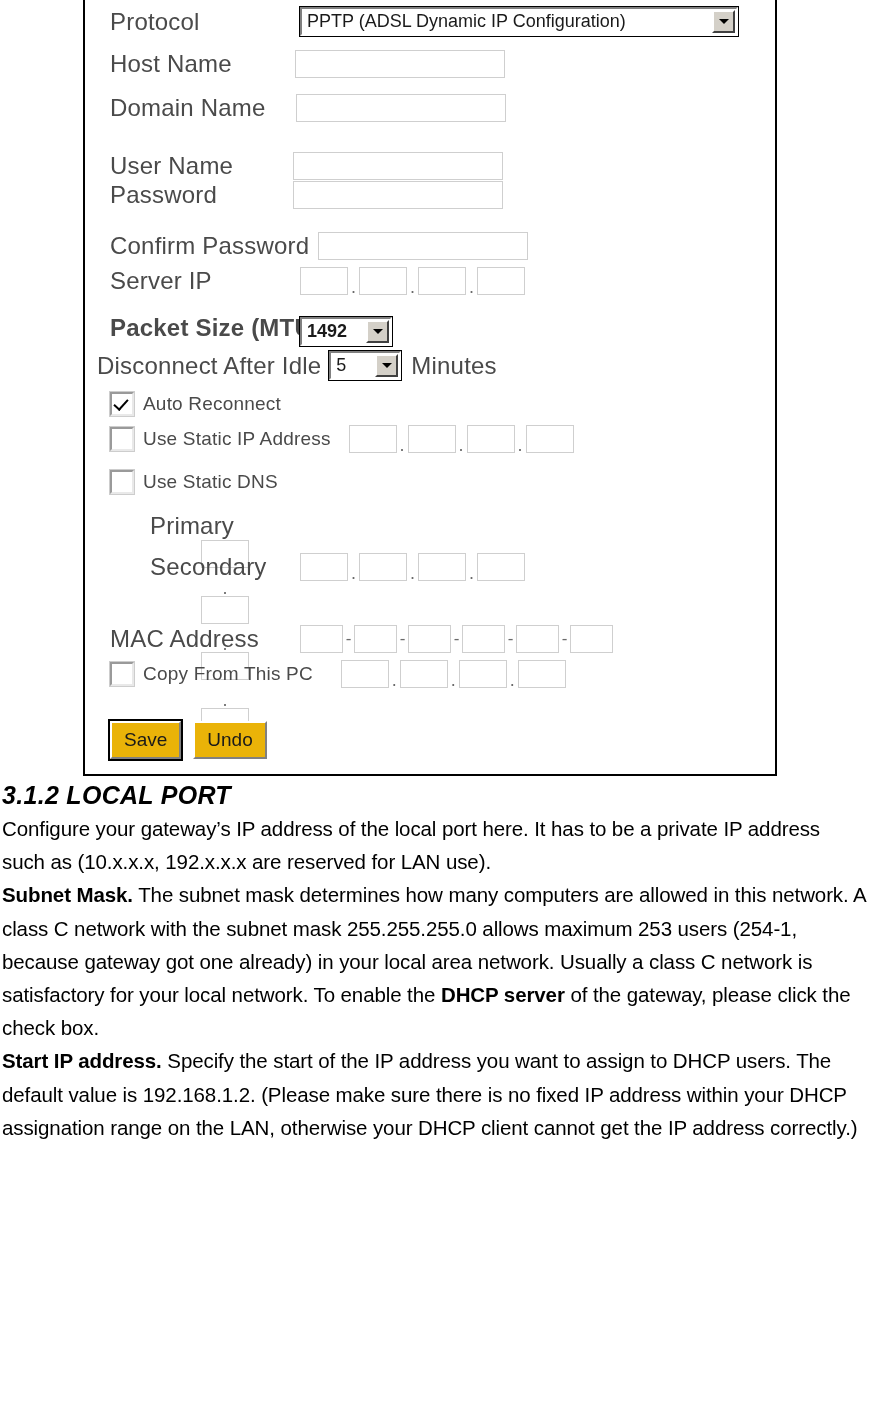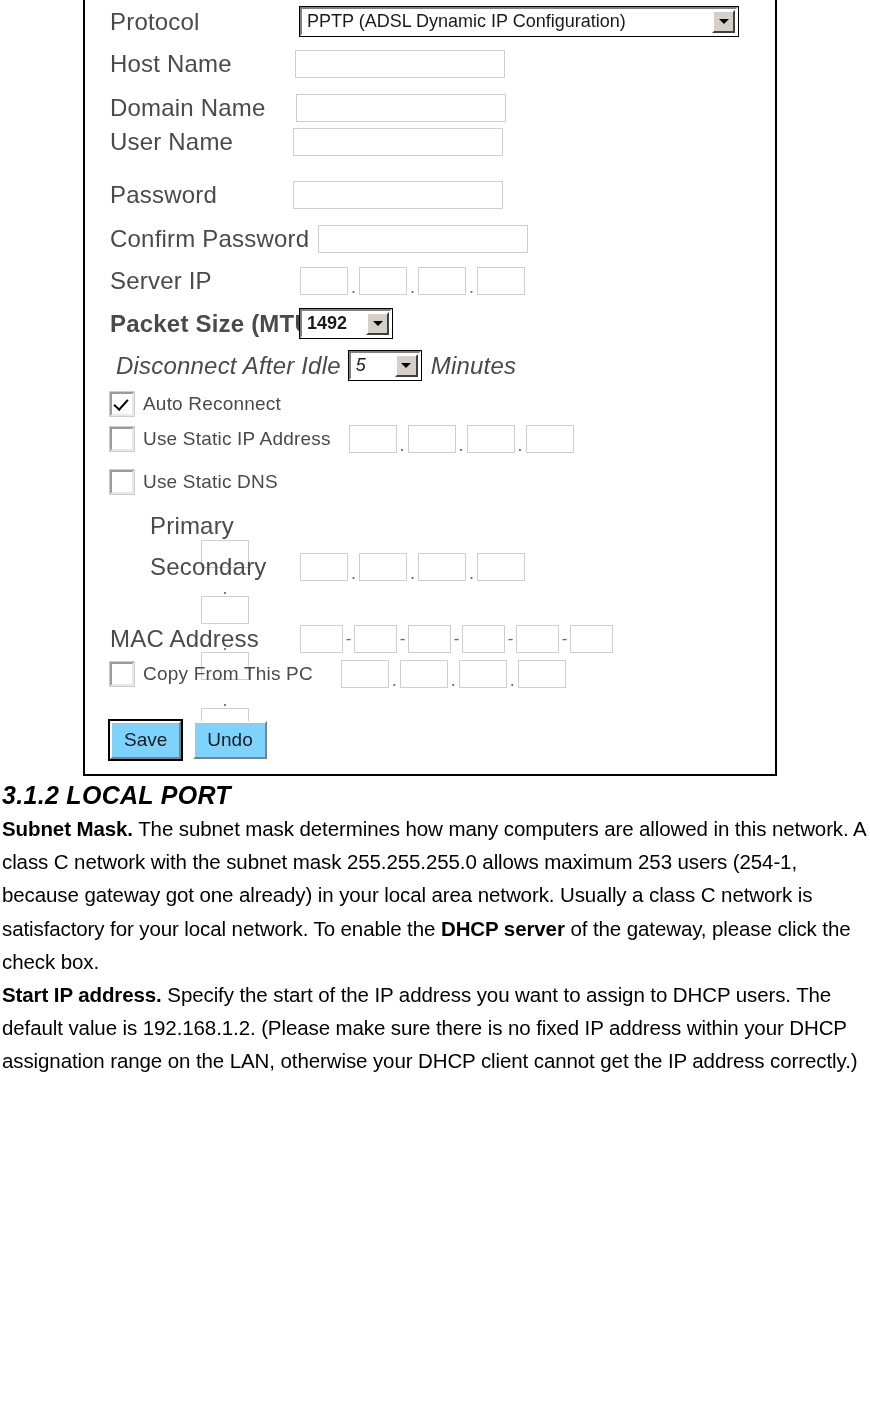--- a/index.html
+++ b/index.html
@@ -114,21 +114,21 @@
     margin: 1px;
   }
   .sel .sel-arrow::after {
     content: "";
     width: 0; height: 0;
     border-left: 5px solid transparent;
     border-right: 5px solid transparent;
     border-top: 5px solid #000000;
   }
   #protocol-select { width: 438px; }
-  #mtu-select { width: 92px; }
+  #mtu-select { width: 92px; margin-top: 8px; }
   #idle-select { width: 72px; }
 
   
   .cbox {
     width: 24px;
     height: 24px;
     box-sizing: border-box;
     background: #ffffff;
     border: 2px solid;
     border-color: #9a9a9a #e9e9e9 #e9e9e9 #9a9a9a;
@@ -153,21 +153,21 @@
     color: #4a4a4a;
     margin-left: 9px;
     letter-spacing: 0.2px;
   }
 
   
   .btn {
     font-family: "Liberation Sans", sans-serif;
     font-size: 19px;
     color: #1a1a1a;
-    background: #7dd3fc;
+    background: #eab308;
     border: 2px solid;
     border-color: #ffffff #808080 #808080 #ffffff;
     padding: 4px 12px 5px 12px;
     box-sizing: border-box;
     height: 38px;
     display: inline-flex;
     align-items: center;
     justify-content: center;
   }
   .btn.default {
@@ -217,31 +217,31 @@
     <div class="frow" style="left:25px; top:50px;">
       <span class="flabel" style="width:185px; display:inline-block;">Host Name</span>
       <input class="tinput wide" type="text" value="" style="">
     </div>
 
     <div class="frow" style="left:25px; top:94px;">
       <span class="flabel" style="width:186px; display:inline-block;">Domain Name</span>
       <input class="tinput wide" type="text" value="" style="">
     </div>
 
-    <div class="frow" style="left:25px; top:128px;">
+    <div class="frow" style="left:25px; top:152px;">
       <span class="flabel" style="width:183px; display:inline-block;">User Name</span>
       <input class="tinput wide" type="text" value="" style="">
     </div>
 
     <div class="frow" style="left:25px; top:181px;justify-content:flex-end;">
       <span class="flabel" style="width:183px; display:inline-block;">Password</span>
       <input class="tinput wide" type="password" value="" style="">
     </div>
 
-    <div class="frow" style="left:25px; top:225px;gap:24px;">
+    <div class="frow" style="left:25px; top:232px;gap:24px;">
       <span class="flabel" style="width:184px; display:inline-block;">Confirm Password</span>
       <input class="tinput wide" type="password" value="" style="">
     </div>
 
     <div class="frow" style="left:25px; top:267px;">
       <span class="flabel" style="width:190px; display:inline-block;">Server IP</span>
       <input class="octet" type="text" value="" style="">
       <span class="sep">.</span>
       <input class="octet" type="text" value="" style="">
       <span class="sep">.</span>
@@ -251,21 +251,21 @@
     </div>
 
     <div class="frow" style="left:25px; top:309px;font-weight:bold;">
       <span class="flabel" style="width:190px; display:inline-block;">Packet Size (MTU)</span>
       <span class="sel" id="mtu-select">
         <span class="sel-text">1492</span>
         <span class="sel-arrow"></span>
       </span>
     </div>
 
-    <div class="frow" style="left:31px; top:351px;font-style:italic;">
+    <div class="frow" style="left:12px; top:351px;">
       <span class="flabel" style="margin-right:8px;">Disconnect After Idle</span>
       <span class="sel" id="idle-select">
         <span class="sel-text">5</span>
         <span class="sel-arrow"></span>
       </span>
       <span class="flabel" style="margin-left:10px;">Minutes</span>
     </div>
 
     <div class="frow" style="left:25px; top:392px;">
       <span class="cbox checked"></span>
@@ -343,20 +343,23 @@
       <button class="btn" style="margin-left:12px;">Undo</button>
     </div>
 
   </div>
 </div>
 
 <div id="doc-body">
 
   <div id="section-heading">3.1.2 LOCAL PORT</div>
 
+  <p class="para">
+    <span>Configure your gateway’s IP address of the local port here. It has to be a private IP address such as (10.x.x.x, 192.x.x.x are reserved for LAN use).</span>
+  </p>
 
   <p class="para">
     <b>Subnet Mask.</b><span> The subnet mask determines how many computers are allowed in this network. A class C network with the subnet mask 255.255.255.0 allows maximum 253 users (254-1, because gateway got one already) in your local area network. Usually a class C network is satisfactory for your local network. To enable the </span><b>DHCP server</b><span> of the gateway, please click the check box.</span>
   </p>
 
   <p class="para">
     <b>Start IP address.</b><span> Specify the start of the IP address you want to assign to DHCP users. The default value is 192.168.1.2. (Please make sure there is no fixed IP address within your DHCP assignation range on the LAN, otherwise your DHCP client cannot get the IP address correctly.)</span>
   </p>
 
 

